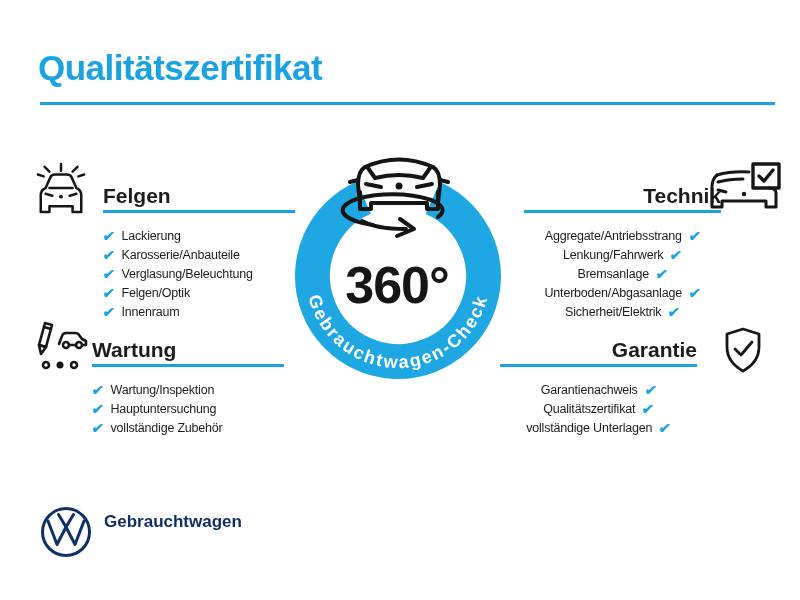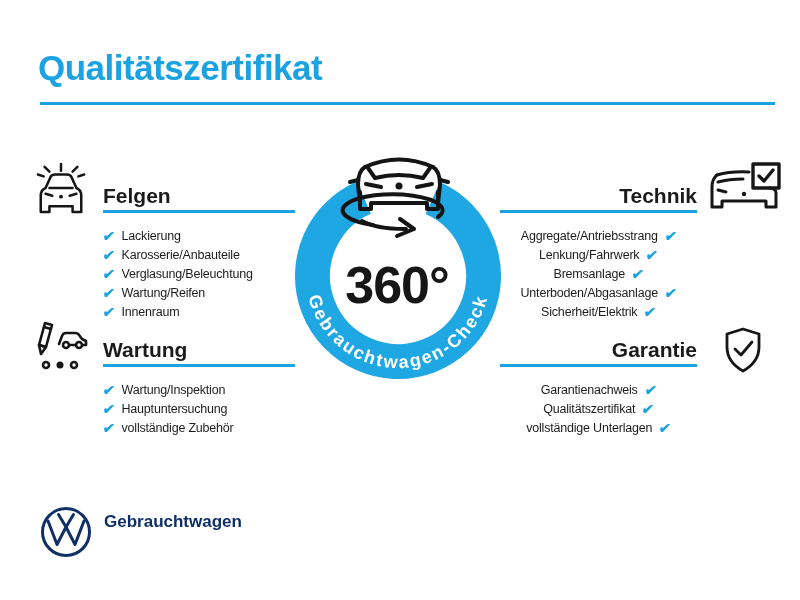--- a/index.html
+++ b/index.html
@@ -64,21 +64,21 @@
       <div class="row">
           <span class="check">✔</span>
           <span>Karosserie/Anbauteile</span>
         </div>
       <div class="row">
           <span class="check">✔</span>
           <span>Verglasung/Beleuchtung</span>
         </div>
       <div class="row">
           <span class="check">✔</span>
-          <span>Wartung/Reifen</span>
+          <span>Felgen/Optik</span>
         </div>
       <div class="row">
           <span class="check">✔</span>
           <span>Innenraum</span>
         </div>
     </div>
   </div>
 
   <div class="icon" style="left:33px;top:318px;">
     <svg width="56" height="56" viewBox="0 0 56 56" fill="none" stroke="#161616" stroke-width="2.6" stroke-linecap="round" stroke-linejoin="round">
@@ -88,21 +88,21 @@
       <path d="M 26,26 L 29,18 Q 30,15 33,15 L 42,15 Q 45,15 46,17 L 49,21 L 53,23 L 53,27 L 50,27"></path>
       <circle cx="33" cy="27" r="3"></circle>
         <circle cx="46" cy="27" r="3"></circle>
       <path d="M 36,27 L 43,27"></path>
       <circle cx="13" cy="47" r="3"></circle>
       <circle cx="27" cy="47" r="3.5" fill="#161616" stroke="none"></circle>
       <circle cx="41" cy="47" r="3"></circle>
     </svg>
   </div>
 
-  <div class="section left" style="left:103px;top:338px;width:192px;">
+  <div class="section left" style="left:92px;top:338px;width:192px;">
     <div class="sec-title">Wartung</div>
     <div class="sec-rule"></div>
     <div class="sec-items">
       <div class="row">
           <span class="check">✔</span>
           <span>Wartung/Inspektion</span>
         </div>
       <div class="row">
           <span class="check">✔</span>
           <span>Hauptuntersuchung</span>
@@ -119,21 +119,21 @@
       <rect x="44" y="3" width="26" height="24" stroke-width="3.4"></rect>
       <path d="M 50,15 L 55,20 L 64,9" stroke-width="3.4"></path>
       <path d="M 8,14 Q 22,10 40,11"></path>
       <path d="M 9,21 Q 20,18 34,18"></path>
       <path d="M 8,14 Q 3,18 3,26 L 3,46 L 13,46 L 13,40 L 57,40 L 57,46 L 67,46 L 67,32 Q 67,27 60,27"></path>
       <circle cx="35" cy="33" r="2.2" fill="#161616" stroke="none"></circle>
       <path d="M 9,29 L 17,31"></path>
     </svg>
   </div>
 
-  <div class="section right" style="left:500px;top:184px;width:197px;">
+  <div class="section right" style="left:524px;top:184px;width:197px;">
     <div class="sec-title">Technik</div>
     <div class="sec-rule"></div>
     <div class="sec-items">
       <div class="row">
           <span>Aggregate/Antriebsstrang</span>
           <span class="check">✔</span>
         </div>
       <div class="row">
           <span>Lenkung/Fahrwerk</span>
           <span class="check">✔</span>

